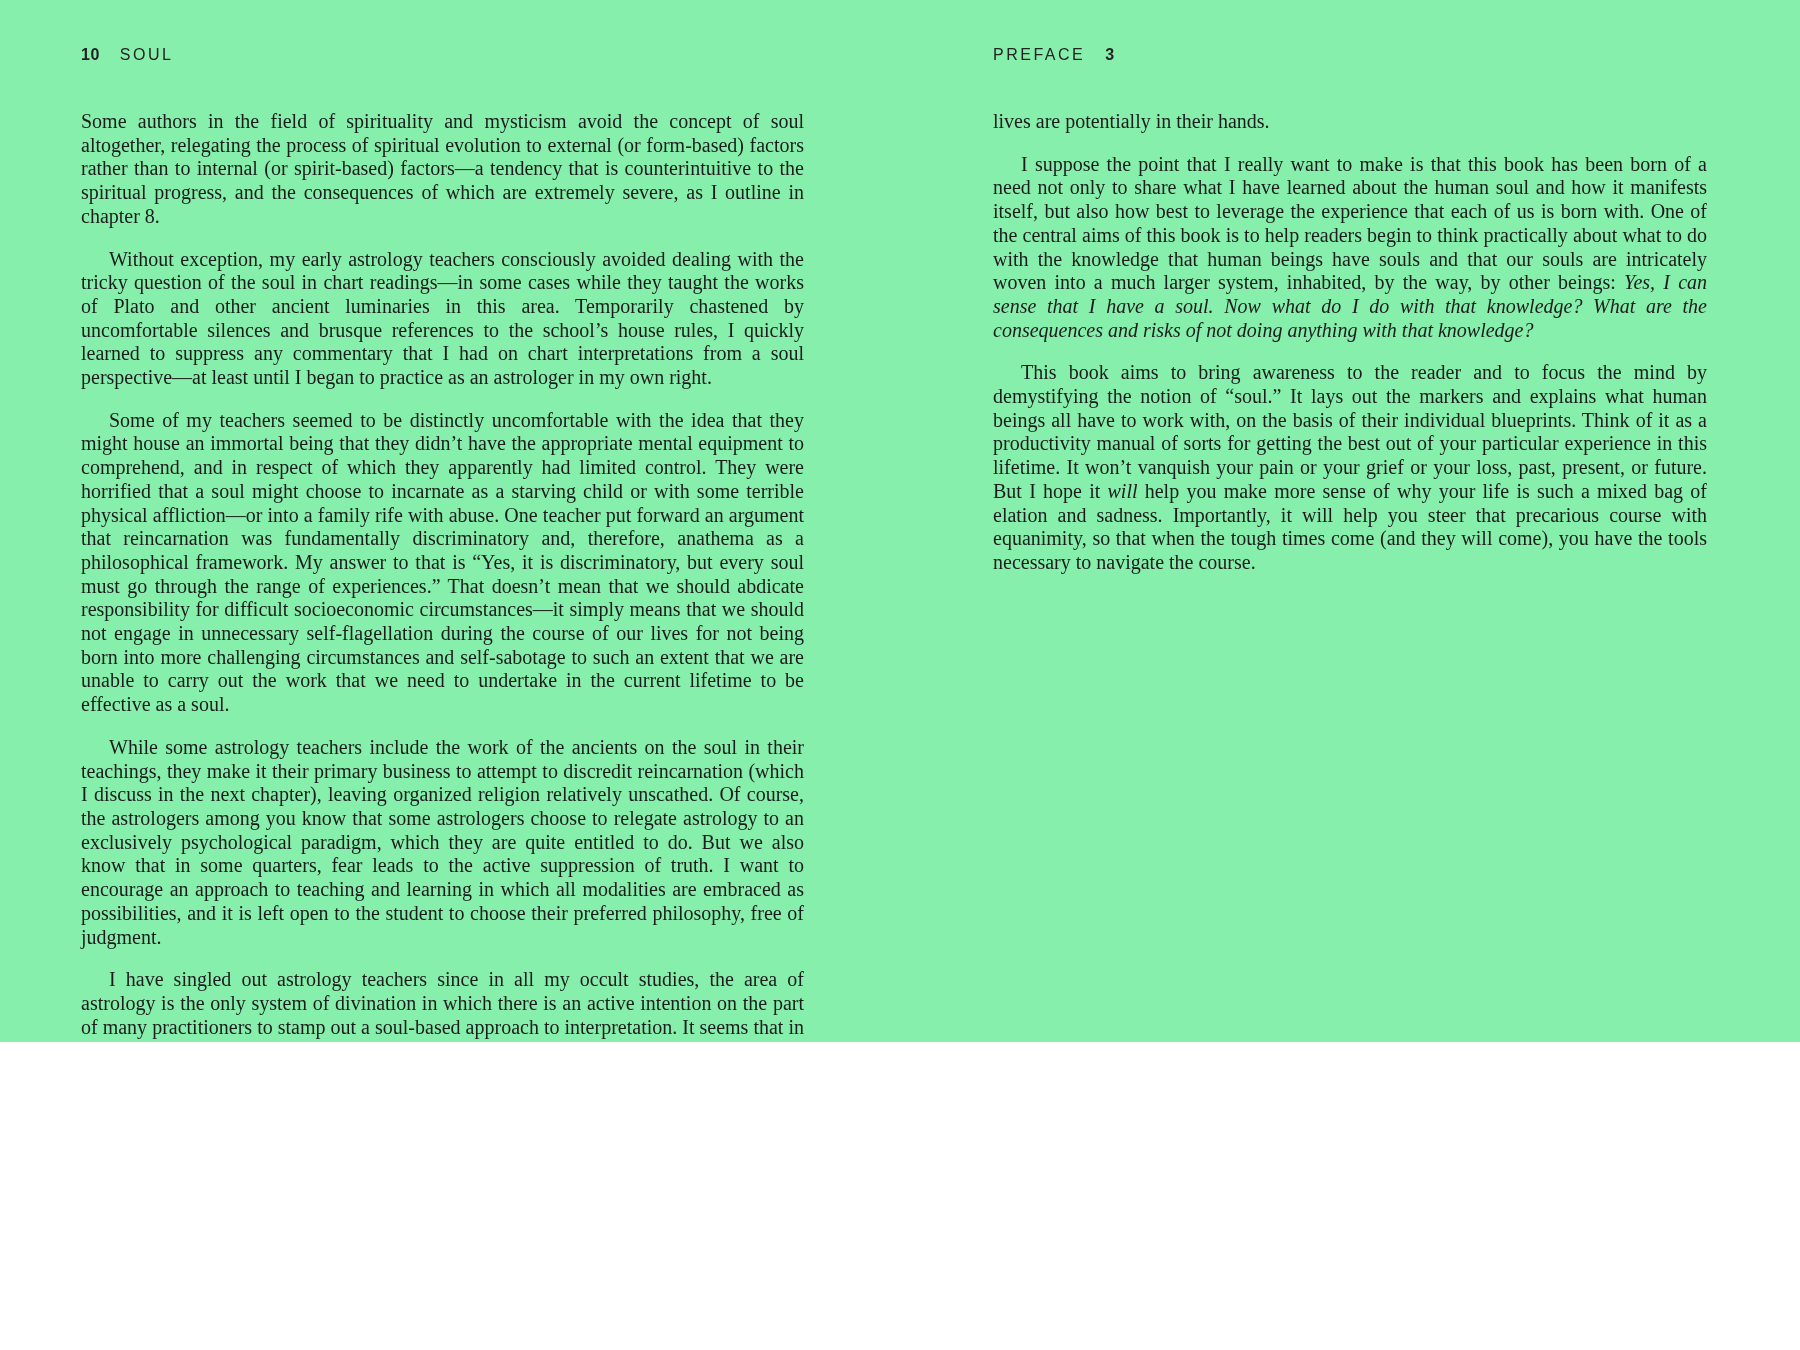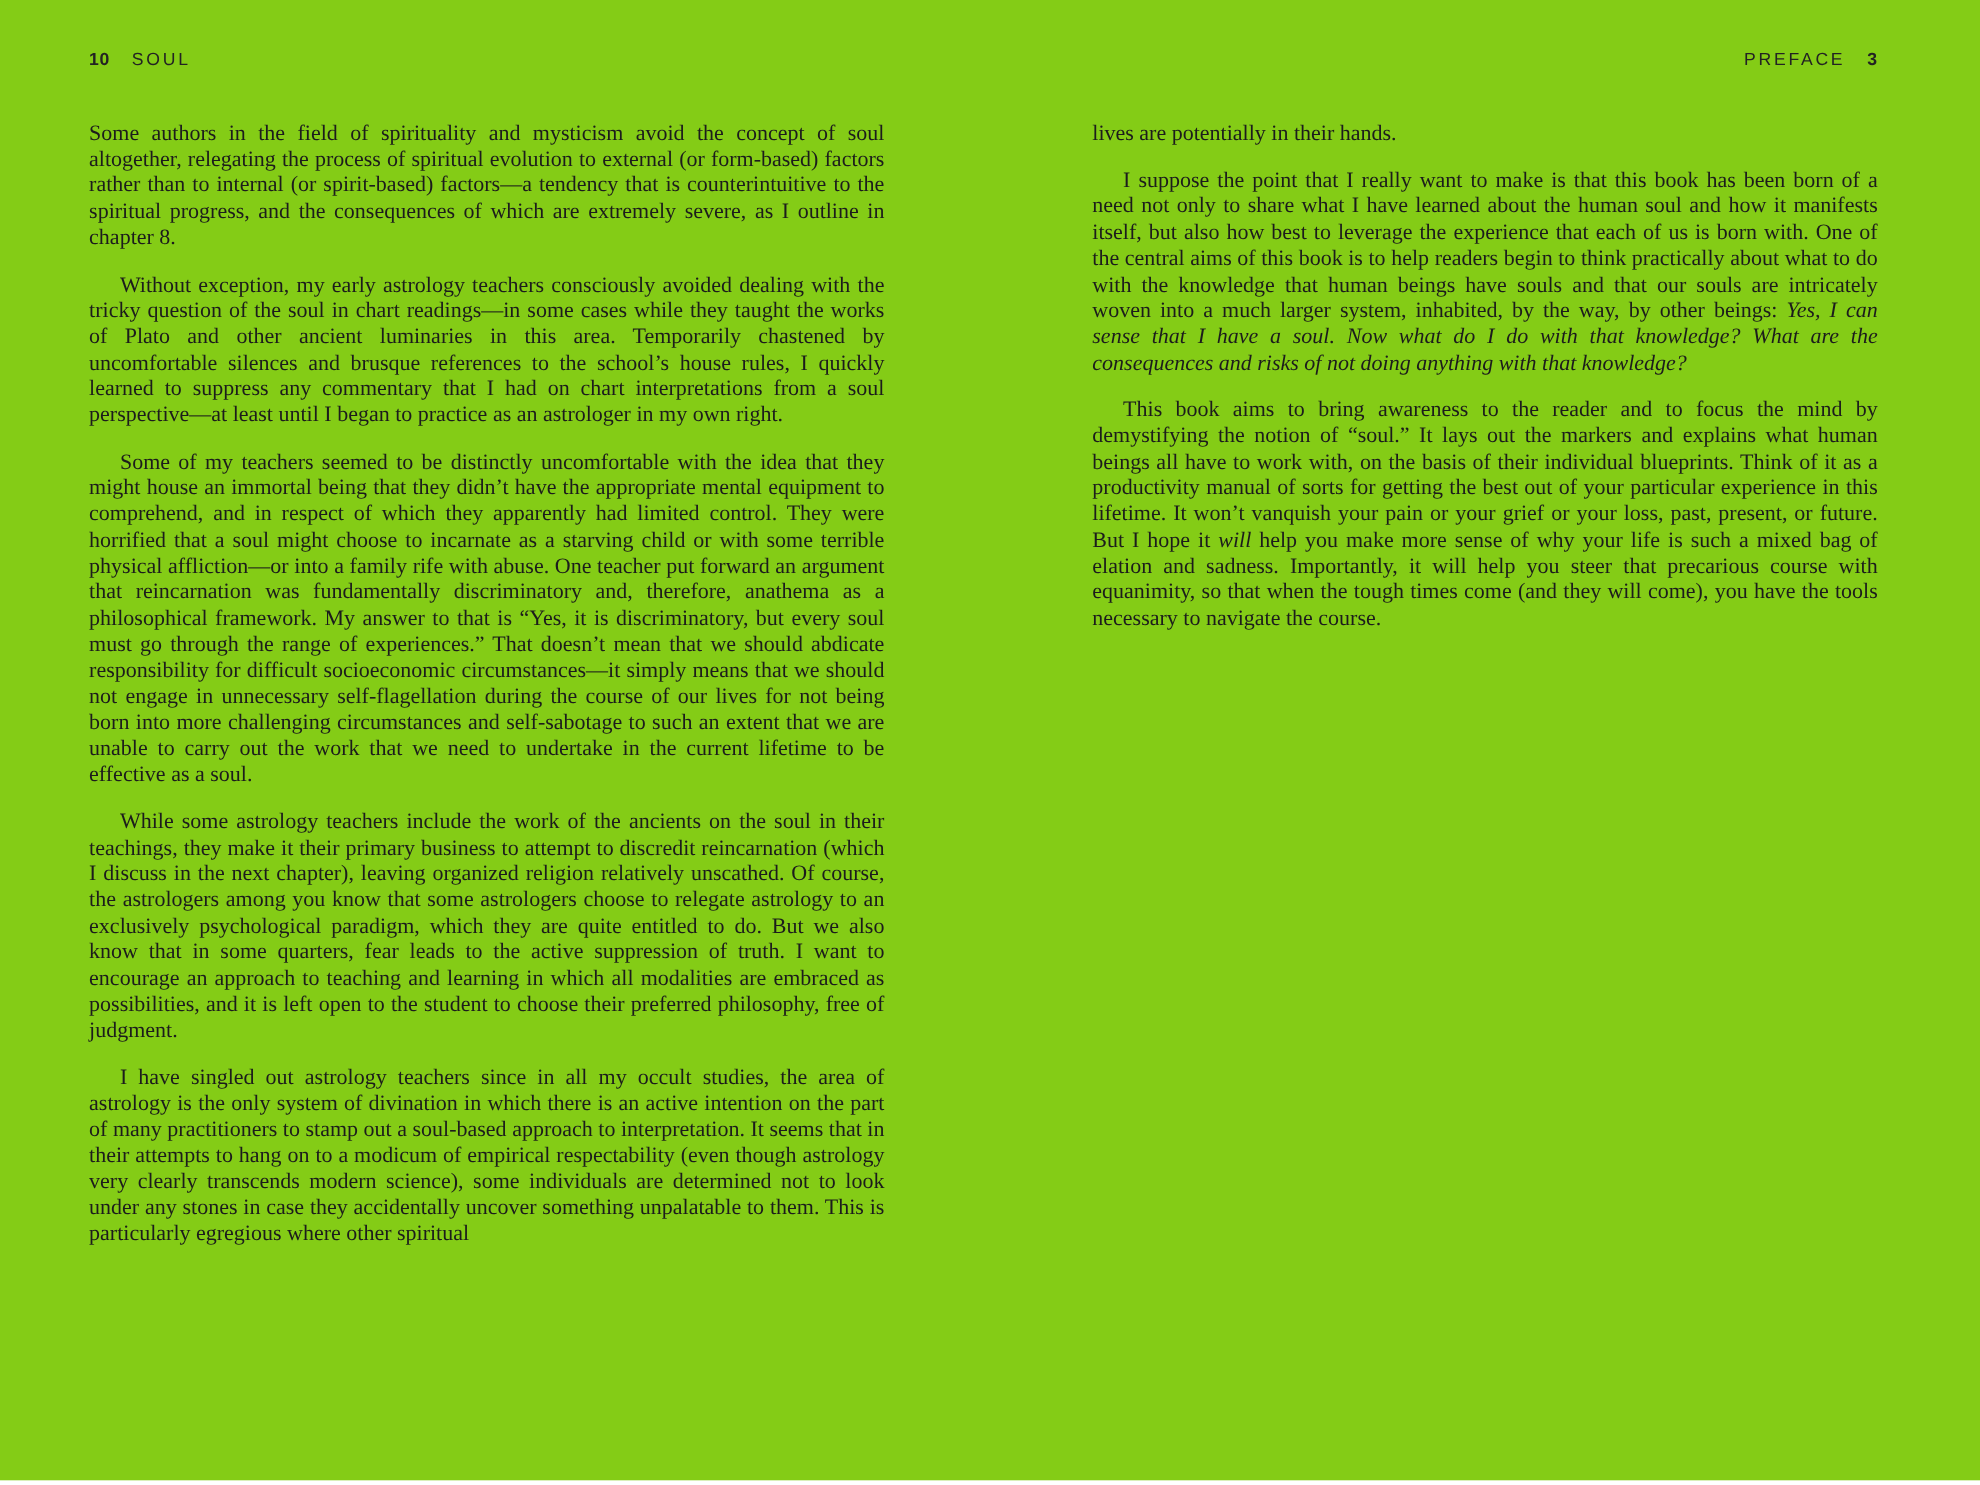--- a/index.html
+++ b/index.html
@@ -1,42 +1,42 @@
 <!DOCTYPE html>
 <html><head>
 <meta charset="utf-8">
 <style>
   * { margin: 0; padding: 0; box-sizing: border-box; }
   html, body { background: #ffffff; }
   .spread {
     position: relative;
     width: 1800px;
-    height: 1346px;
-    background: #84cc16;
+    height: 1042px;
+    background: #86efac;
     overflow: hidden;
     font-family: "Liberation Serif", "DejaVu Serif", serif;
     color: #1c1c1c;
   }
   .page { position: absolute; top: 0; height: 1350px; }
   .page-left  { left: 81px;  width: 723px; }
   .page-right { left: 993px; width: 714px; }
 
   .running-header {
     position: absolute;
     top: 46px;
     left: 0;
     right: 0;
     display: flex;
     align-items: baseline;
     font-family: "Liberation Sans", "DejaVu Sans", sans-serif;
     font-size: 16px;
     letter-spacing: 2.5px;
     color: #232323;
   }
-  .running-header.align-right { justify-content: flex-end; }
+  .running-header.align-right { justify-content: flex-start; }
   .folio { font-weight: 700; letter-spacing: 0.5px; }
   .running-header .gap { display: inline-block; width: 20px; }
 
   .page-body {
     position: absolute;
     top: 110px;
     left: 0;
     right: 0;
   }
   .page-body p {

